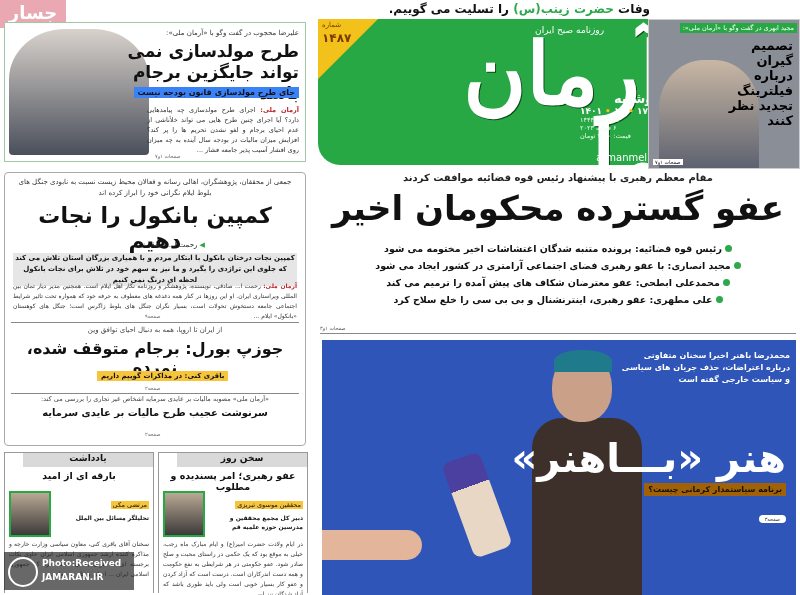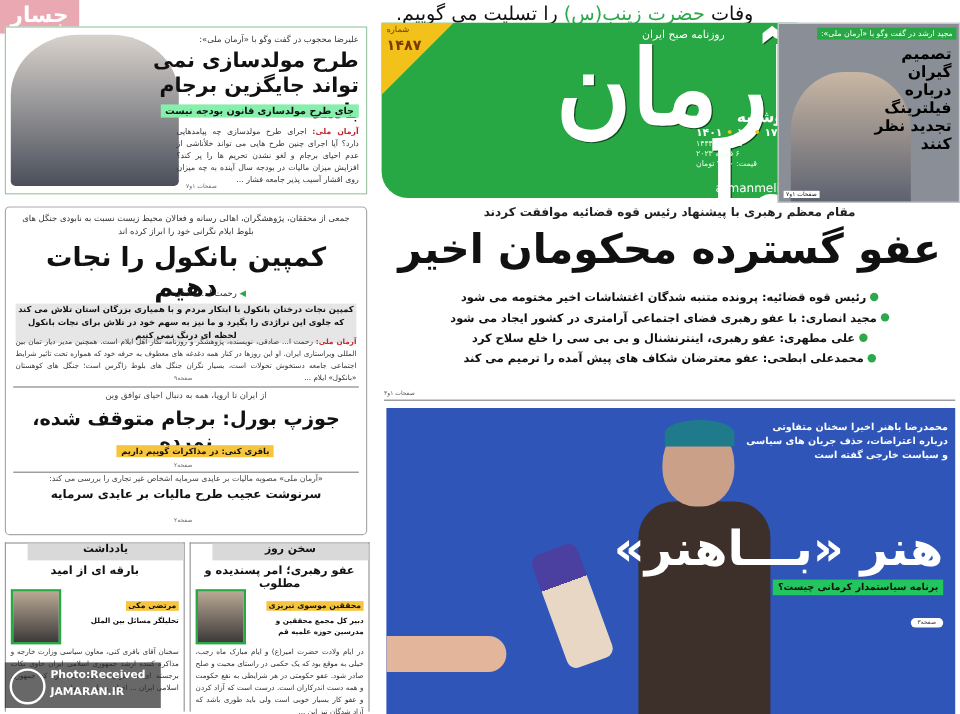--- a/index.html
+++ b/index.html
@@ -5,21 +5,21 @@
   html, body { margin:0; padding:0; }
   body { width:800px; height:595px; background:#ffffff; position:relative; overflow:hidden;
          font-family:"DejaVu Sans", sans-serif; color:#111; direction:rtl; }
   .abs { position:absolute; }
 
   
   .tag-jaar { left:0; top:0; width:66px; height:28px; background:#e9a8b2; color:#fff;
               font-weight:bold; font-size:18px; text-align:center; line-height:26px; }
 
   
-  .condolence { left:330px; top:2px; width:320px; height:16px; font-size:16px; font-weight:normal; text-align:left; }
+  .condolence { left:330px; top:2px; width:320px; height:16px; font-size:12px; font-weight:bold; text-align:right; }
   .condolence .hl { color:#2da84a; }
 
   
   .masthead { left:318px; top:19px; width:346px; height:146px; background:#28a745; border-radius:0 0 0 22px; overflow:hidden; }
   .issue-corner { position:absolute; left:0; top:0; width:0; height:0;
                   border-top:60px solid #f2c21a; border-right:60px solid transparent; }
   .issue-label { position:absolute; left:4px; top:2px; font-size:7px; color:#7a3b00; direction:rtl; }
   .issue-num { position:absolute; left:4px; top:12px; font-size:12px; font-weight:bold; color:#7a3b00; }
   .tagline { position:absolute; right:60px; top:6px; color:#fff; font-size:9px; }
   .logo { position:absolute; left:40px; top:12px; color:#fff; font-family:"DejaVu Serif", serif;
@@ -37,21 +37,21 @@
   .rt-label { position:absolute; right:2px; top:3px; background:#28a745; color:#fff; font-size:6.5px; padding:1px 3px; }
   .rt-title { position:absolute; right:6px; top:18px; width:80px; color:#000; font-weight:bold; font-size:13px; line-height:15px; text-align:right; }
   .rt-person { position:absolute; left:10px; top:40px; width:100px; height:108px; background:linear-gradient(#c9b7a4,#5d6270); border-radius:45% 45% 0 0; }
   .rt-page { position:absolute; left:4px; bottom:3px; background:#fff; font-size:5px; padding:0 2px; }
 
   
   .box1 { left:4px; top:22px; width:300px; height:138px; border:1px solid #9fc9a6; background:#fff; }
   .box1 .photo { position:absolute; left:4px; top:6px; width:140px; height:126px; background:linear-gradient(#d8d2cc,#4a4f5a); border-radius:40% 40% 4px 4px; }
   .box1 .kicker { position:absolute; right:6px; top:6px; font-size:7px; color:#333; }
   .box1 .title { position:absolute; right:6px; top:18px; width:180px; font-size:17px; font-weight:bold; line-height:21px; text-align:right; }
-  .box1 .sub { position:absolute; right:6px; top:64px; background:#86efac; font-size:8px; font-weight:bold; padding:1px 4px; }
+  .box1 .sub { position:absolute; right:6px; top:64px; background:#3b82f6; font-size:8px; font-weight:bold; padding:1px 4px; }
   .box1 .body { position:absolute; right:6px; top:82px; width:152px; font-size:6.5px; line-height:10px; text-align:justify; color:#333; }
   .box1 .body .lead { color:#c0272d; font-weight:bold; }
   .box1 .page { position:absolute; left:150px; bottom:2px; font-size:5px; color:#666; }
 
   
   .box2 { left:4px; top:172px; width:300px; height:272px; border:1px solid #aaa; border-radius:4px; background:#fff; }
   .box2 .kicker { position:absolute; right:8px; top:4px; width:284px; text-align:center; font-size:7px; line-height:11px; color:#333; }
   .box2 .title { position:absolute; right:8px; top:30px; width:284px; text-align:center; font-size:22px; font-weight:bold; }
   .box2 .byline { position:absolute; right:100px; top:68px; font-size:7px; color:#222; }
   .box2 .byline .arr { color:#28a745; }
@@ -64,21 +64,21 @@
   .box2 .t2 { position:absolute; right:8px; top:166px; width:284px; text-align:center; font-size:16px; font-weight:bold; }
   .box2 .s2 { position:absolute; left:92px; top:198px; background:#f7c53b; font-size:7px; font-weight:bold; padding:1px 4px; }
   .box2 .k3 { position:absolute; right:8px; top:222px; width:284px; text-align:center; font-size:6.5px; color:#444; }
   .box2 .t3 { position:absolute; right:8px; top:234px; width:284px; text-align:center; font-size:10px; font-weight:bold; }
 
   
   .col { top:452px; width:148px; height:140px; border:1px solid #999; border-bottom:none; background:#fff; }
   .col .hdr { position:absolute; right:0; top:0; width:130px; height:14px; background:#d9d9d9; text-align:center; font-size:9px; font-weight:bold; }
   .col .title { position:absolute; right:4px; top:17px; width:140px; text-align:center; font-size:9.5px; font-weight:bold; }
   .col .avatar { position:absolute; left:4px; top:38px; width:38px; height:42px; border:2px solid #28a745; background:linear-gradient(#b9a894,#3d3a3a); }
-  .col .name { position:absolute; right:4px; top:48px; background:#f7c53b; font-size:6.5px; font-weight:bold; padding:0 2px; }
+  .col .name { position:absolute; right:4px; top:48px; background:#f7c53b; font-size:6.5px; font-weight:normal; padding:0 2px; }
   .col .role { position:absolute; right:4px; top:60px; font-size:6px; font-weight:bold; width:96px; text-align:right; line-height:9px; }
   .col .body { position:absolute; right:4px; top:86px; width:140px; font-size:6px; line-height:10px; color:#333; text-align:justify; }
   .col-left { left:4px; }
   .col-mid { left:158px; }
 
   .watermark { left:4px; top:552px; width:130px; height:38px; background:rgba(40,40,40,0.7); color:#fff; font-size:9px; direction:ltr; text-align:left; }
   .watermark .circ { position:absolute; left:4px; top:5px; width:26px; height:26px; border:2px solid #fff; border-radius:50%; }
   .watermark .t1 { position:absolute; left:38px; top:6px; font-weight:bold; }
   .watermark .t2 { position:absolute; left:38px; top:20px; font-weight:bold; }
 
@@ -88,21 +88,21 @@
   .bullets { left:320px; top:240px; width:476px; }
   .bullets .b { text-align:center; font-size:9.5px; font-weight:bold; line-height:17px; }
   .bullets .dot { display:inline-block; width:7px; height:7px; border-radius:50%; background:#2da84a; margin-left:3px; }
   .main-page { left:320px; top:325px; font-size:5px; color:#555; }
   .main-rule { left:320px; top:333px; width:476px; border-top:1px solid #888; }
 
   
   .feature { left:322px; top:340px; width:474px; height:255px; background:#2f55b8; overflow:hidden; }
   .feature .kicker { position:absolute; right:6px; top:10px; width:170px; color:#fff; font-size:8px; font-weight:bold; line-height:12px; text-align:right; }
   .feature .title { position:absolute; right:10px; top:55px; color:#fff; font-size:40px; font-weight:bold; letter-spacing:2px;margin-top:40px; }
-  .feature .sub { position:absolute; right:10px; top:143px; background:#22c55e; color:#111; font-size:8px; font-weight:bold; padding:2px 4px; }
+  .feature .sub { position:absolute; right:10px; top:143px; background:#a16207; color:#111; font-size:8px; font-weight:bold; padding:2px 4px; }
   .feature .page { position:absolute; right:10px; top:175px; background:#fff; color:#333; font-size:5px; padding:1px 6px; border-radius:6px; }
   .feature .head { position:absolute; left:230px; top:12px; width:60px; height:70px; border-radius:50% 50% 45% 45%; background:#caa088; }
   .feature .hair { position:absolute; left:232px; top:10px; width:58px; height:22px; border-radius:50% 50% 0 0; background:#1f7b8b; }
   .feature .suit { position:absolute; left:210px; top:78px; width:110px; height:177px; background:#3d2f2a; border-radius:30px 30px 0 0; }
   .feature .bouquet { position:absolute; left:135px; top:115px; width:40px; height:100px; background:linear-gradient(#4b3fa0 0,#4b3fa0 30%,#e8d7c5 30%); transform:rotate(-20deg); border-radius:8px; }
   .feature .hands { position:absolute; left:0; top:190px; width:100px; height:30px; background:#e3b59a; border-radius:0 15px 15px 0; }
 </style>
 </head>
 <body>
 
@@ -125,21 +125,21 @@
     </div>
     <div class="small">۱۵ رجب ۱۴۴۴</div>
     <div class="small">۶ فوریه ۲۰۲۳</div>
     <div class="small">قیمت: ۷۰۰۰ تومان</div>
   </div>
   <div class="site">armanmeli.ir</div>
 </div>
 
 <div class="abs right-teaser">
   <div class="rt-person"></div>
-  <div class="rt-label">مجید ارشد در گفت وگو با «آرمان ملی»:</div>
+  <div class="rt-label">مجید ابهری در گفت وگو با «آرمان ملی»:</div>
   <div class="rt-title">تصمیم گیران درباره فیلترینگ تجدید نظر کنند</div>
   <div class="rt-page">صفحات ۱و۷</div>
 </div>
 
 <div class="abs box1">
   <div class="photo"></div>
   <div class="kicker">علیرضا محجوب در گفت وگو با «آرمان ملی»:</div>
   <div class="title">طرح مولدسازی نمی تواند جایگزین برجام باشد</div>
   <div class="sub">جای طرح مولدسازی قانون بودجه نیست</div>
   <div class="body"><span class="lead">آرمان ملی:</span><span> اجرای طرح مولدسازی چه پیامدهایی دارد؟ آیا اجرای چنین طرح هایی می تواند خلأناشی از عدم احیای برجام و لغو نشدن تحریم ها را پر کند؟ افزایش میزان مالیات در بودجه سال آینده به چه میزان روی اقشار آسیب پذیر جامعه فشار ...</span></div>
@@ -162,22 +162,22 @@
   <div class="k3">«آرمان ملی» مصوبه مالیات بر عایدی سرمایه اشخاص غیر تجاری را بررسی می کند:</div>
   <div class="t3">سرنوشت عجیب طرح مالیات بر عایدی سرمایه</div>
   <div class="page" style="top:258px">صفحه۲</div>
 </div>
 
 <div class="abs main-kicker">مقام معظم رهبری با پیشنهاد رئیس قوه قضائیه موافقت کردند</div>
 <div class="abs main-title">عفو گسترده محکومان اخیر</div>
 <div class="abs bullets">
   <div class="b"><span class="dot"></span><span>رئیس قوه قضائیه: پرونده متنبه شدگان اغتشاشات اخیر مختومه می شود</span></div>
   <div class="b"><span class="dot"></span><span>مجید انصاری: با عفو رهبری فضای اجتماعی آرامتری در کشور ایجاد می شود</span></div>
+  <div class="b"><span class="dot"></span><span>محمدعلی ابطحی: عفو معترضان شکاف های پیش آمده را ترمیم می کند</span></div>
   <div class="b"><span class="dot"></span><span>علی مطهری: عفو رهبری، اینترنشنال و بی بی سی را خلع سلاح کرد</span></div>
-  <div class="b"><span class="dot"></span><span>محمدعلی ابطحی: عفو معترضان شکاف های پیش آمده را ترمیم می کند</span></div>
 </div>
 <div class="abs main-page">صفحات ۱و۳</div>
 <div class="abs main-rule"></div>
 
 <div class="abs feature">
   <div class="hands"></div>
   <div class="suit"></div>
   <div class="head"></div>
   <div class="hair"></div>
   <div class="bouquet"></div>

